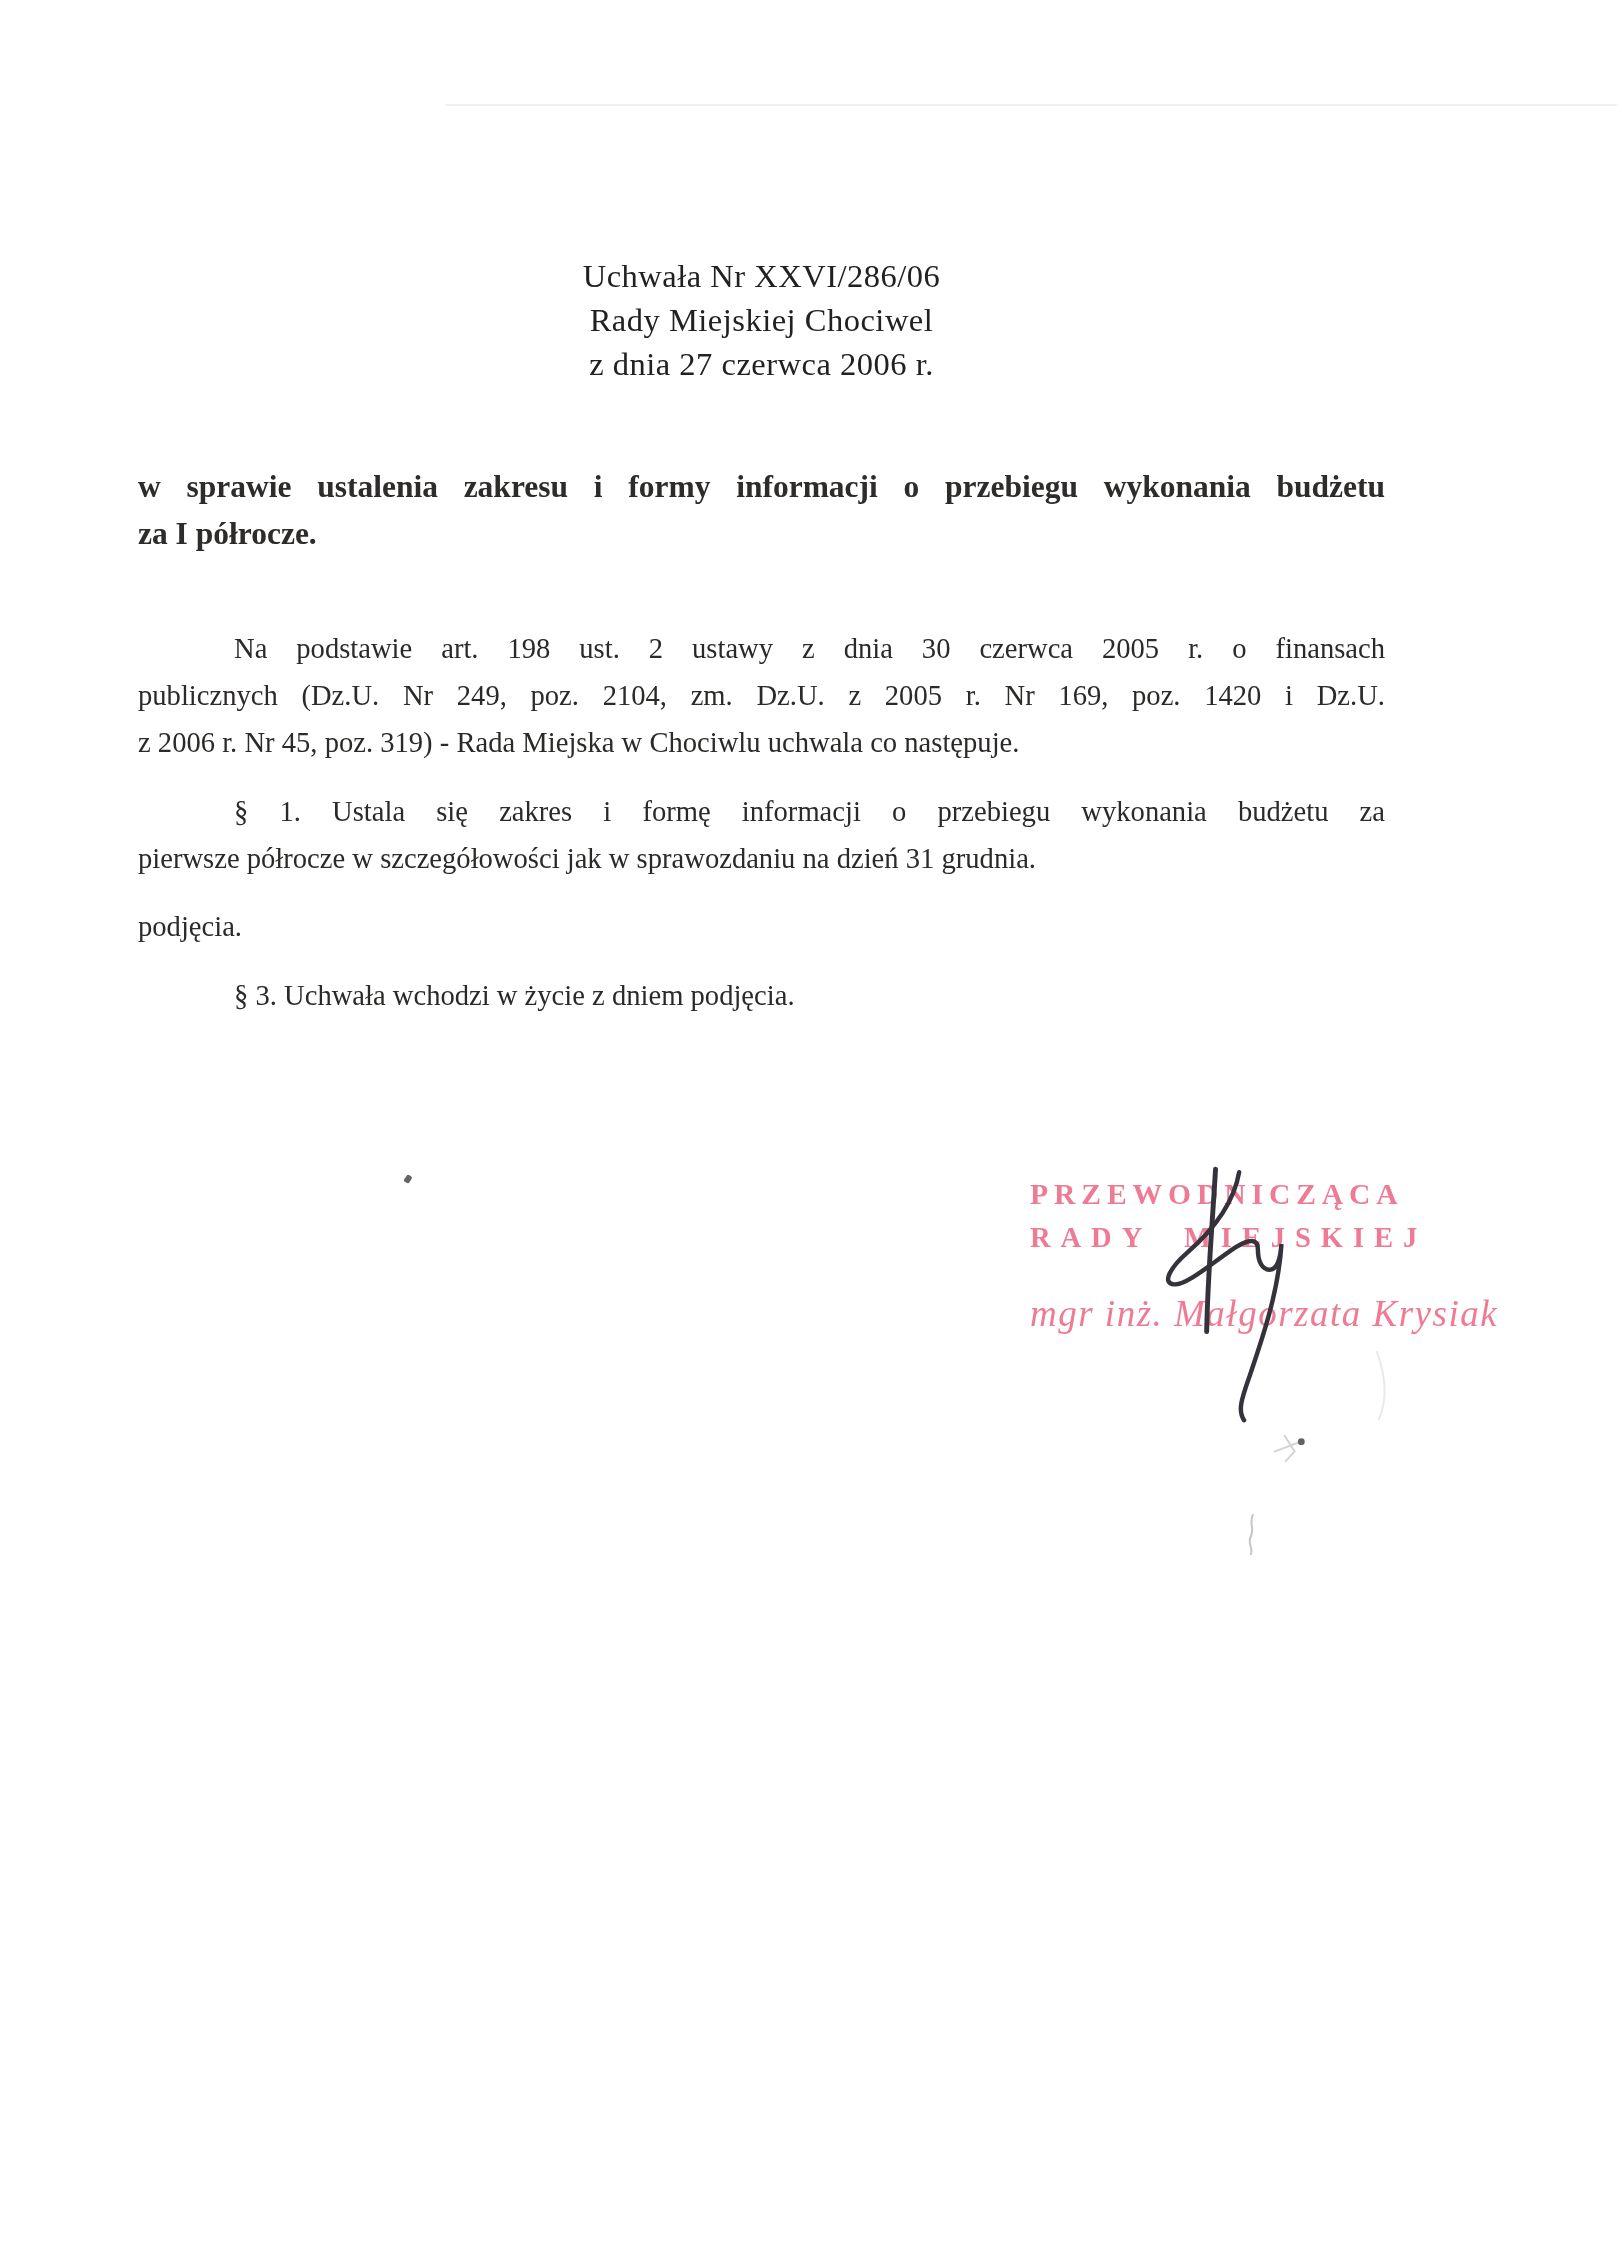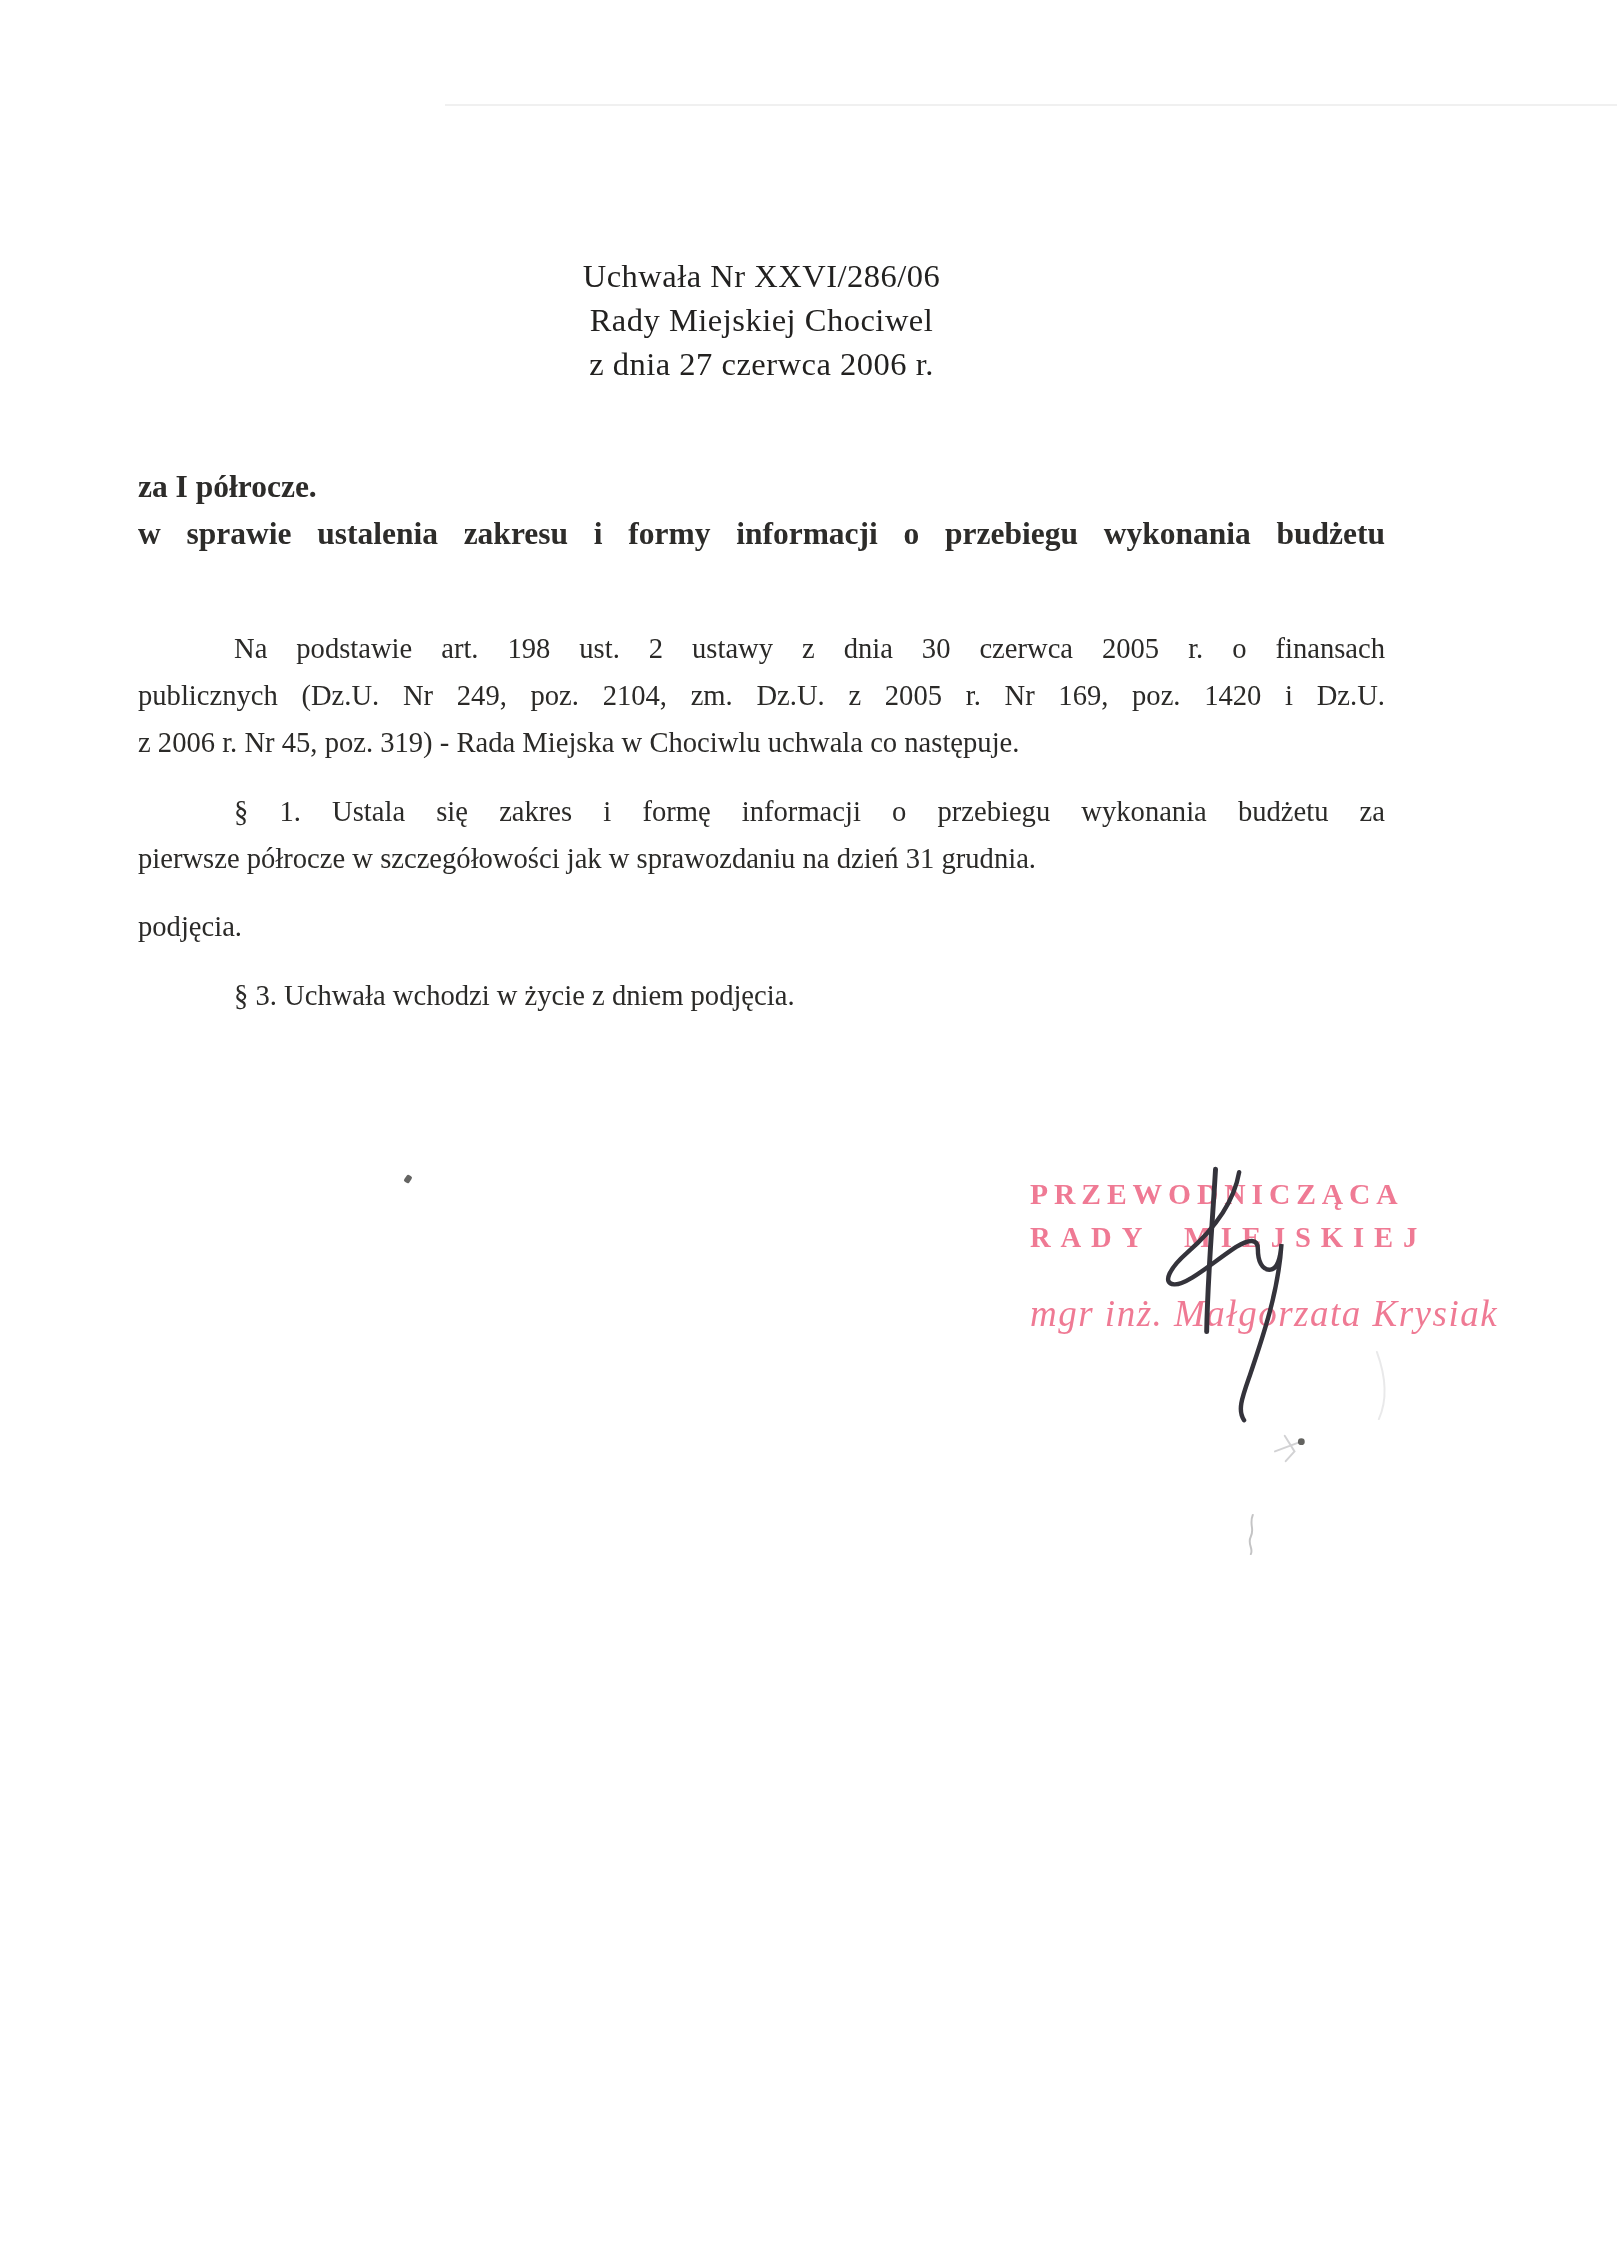--- a/index.html
+++ b/index.html
@@ -127,22 +127,22 @@
 
   <div class="scan-edge-line"></div>
 
   <div class="heading">
     <div>Uchwała Nr XXVI/286/06</div>
     <div>Rady Miejskiej Chociwel</div>
     <div>z dnia 27 czerwca 2006 r.</div>
   </div>
 
   <div class="subject">
+    <div class="line">w sprawie ustalenia zakresu i formy informacji o przebiegu wykonania budżetu</div>
     <div class="line last">za I półrocze.</div>
-    <div class="line">w sprawie ustalenia zakresu i formy informacji o przebiegu wykonania budżetu</div>
   </div>
 
   <div class="body-text">
     <div class="paragraph">
       <div class="line first">Na podstawie art. 198 ust. 2 ustawy z dnia 30 czerwca 2005 r. o finansach</div>
       <div class="line">publicznych (Dz.U. Nr 249, poz. 2104, zm. Dz.U. z 2005 r. Nr 169, poz. 1420 i Dz.U.</div>
       <div class="line last">z 2006 r. Nr 45, poz. 319) - Rada Miejska w Chociwlu uchwala co następuje.</div>
     </div>
     <div class="paragraph">
       <div class="line first">§ 1. Ustala się zakres i formę informacji o przebiegu wykonania budżetu za</div>

